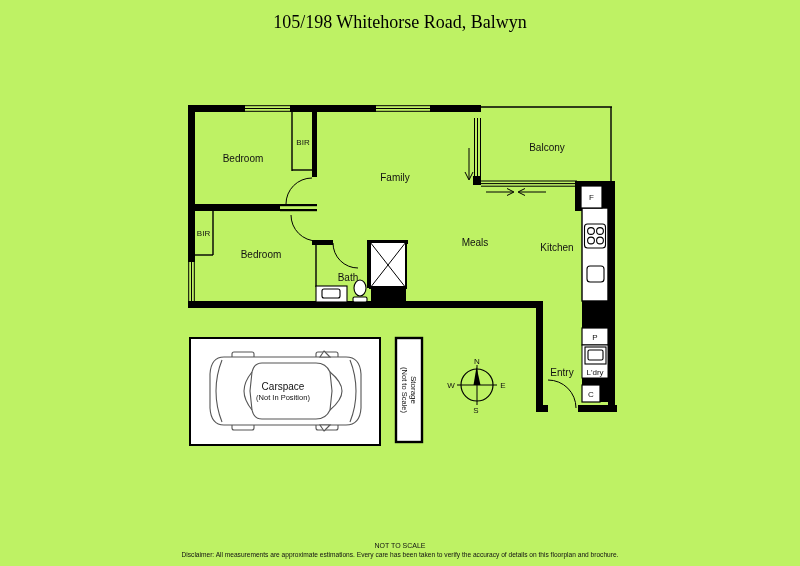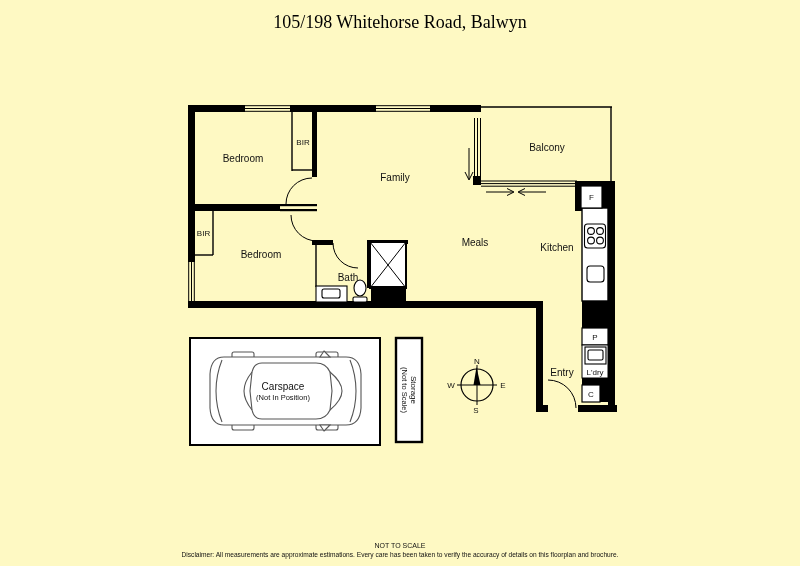--- a/index.html
+++ b/index.html
@@ -1,16 +1,16 @@
 <!DOCTYPE html>
 <html><head>
 <meta charset="utf-8">
 <style>
   html,body{margin:0;padding:0;background:#ffffff;}
-  #page{position:relative;width:800px;height:566px;background:#fef9c3;overflow:hidden;}
+  #page{position:relative;width:800px;height:566px;background:#bef264;overflow:hidden;}
   svg{display:block;}
   text{font-family:"Liberation Sans", sans-serif;fill:#111;}
   .title{font-family:"Liberation Serif", serif;font-size:18px;fill:#000;}
   .room{font-size:10px;}
   .small{font-size:8px;}
   .tiny{font-size:7.5px;}
   .footer1{font-size:7px;}
   .footer2{font-size:6.6px;}
   .compass{font-size:8px;}
 </style>

